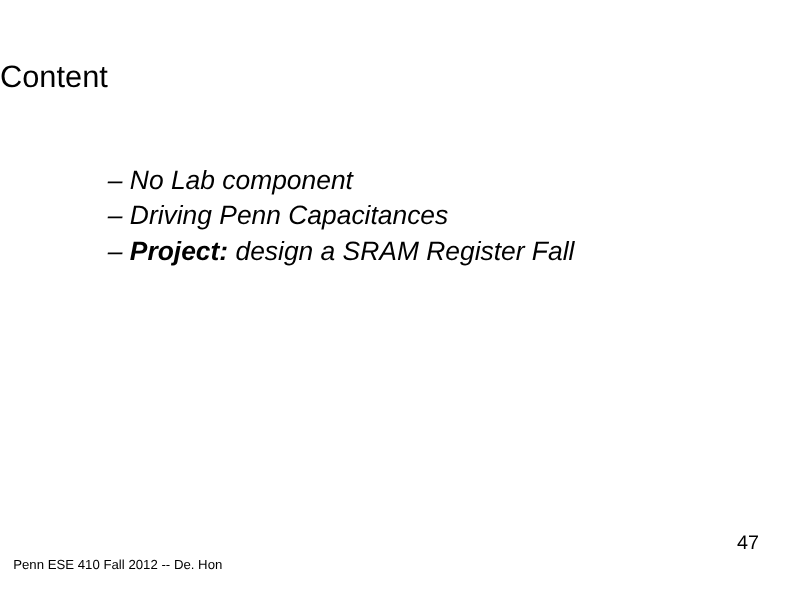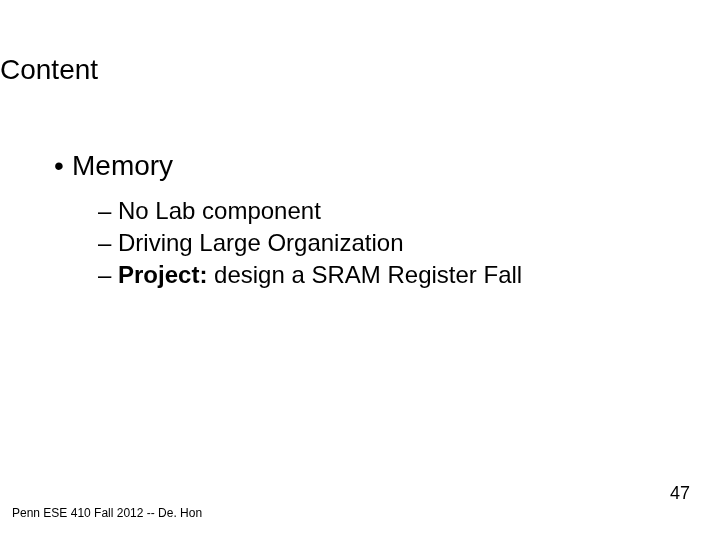--- a/index.html
+++ b/index.html
@@ -39,20 +39,21 @@
     margin-bottom: 14px;
   }
   .bullet1 .dot {
     display: inline-block;
     width: 18px;
   }
   .sub {
     font-size: 24px;
     line-height: 1.25;
     padding-left: 44px;
+    font-style: italic;
   }
   .sub div {
     margin-bottom: 2px;
   }
   .footer {
     position: absolute;
     bottom: 20px;
     left: 12px;
     font-size: 12px;
   }
@@ -65,26 +66,23 @@
   .bold { font-weight: 700; text-align: center; }
 </style>
 </head>
 <body>
 
 <div class="slide">
 
   <div class="title">Content</div>
 
   <div class="body">
-    <div class="bullet1">
-      <span class="dot">•</span><span>Memory</span>
-    </div>
     <div class="sub">
       <div>– <span>No Lab component</span></div>
-      <div>– <span>Driving Large Organization</span></div>
+      <div>– <span>Driving Penn Capacitances</span></div>
       <div>– <span class="bold">Project:</span><span> design a SRAM Register Fall</span></div>
     </div>
   </div>
 
   <div class="footer">Penn ESE 410 Fall 2012 -- De. Hon</div>
   <div class="pagenum">47</div>
 
 </div>
 
 </body></html>

